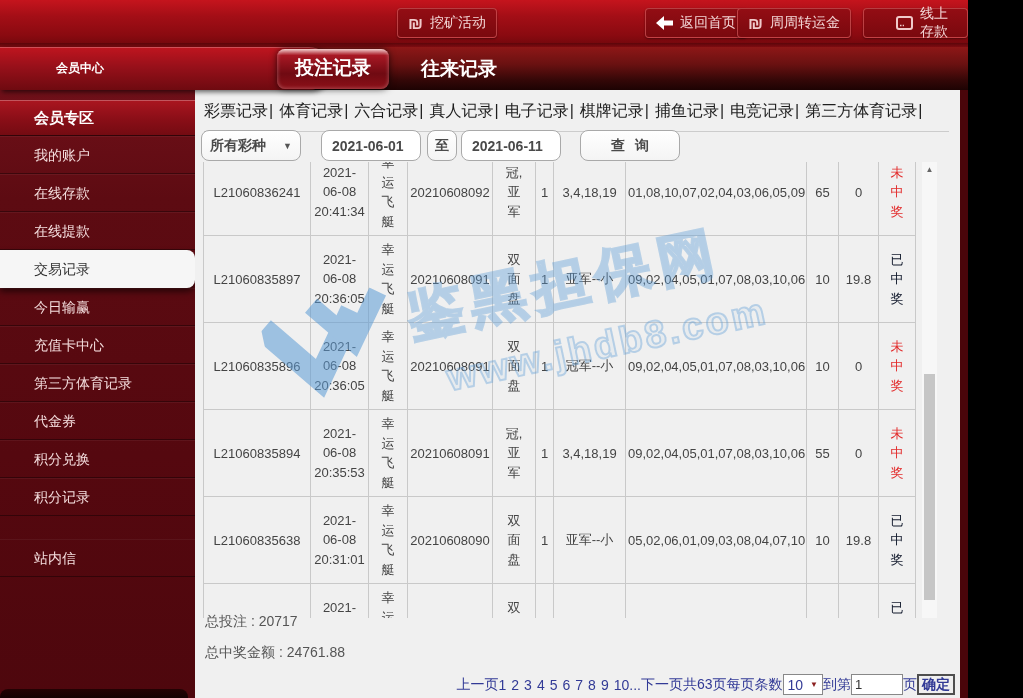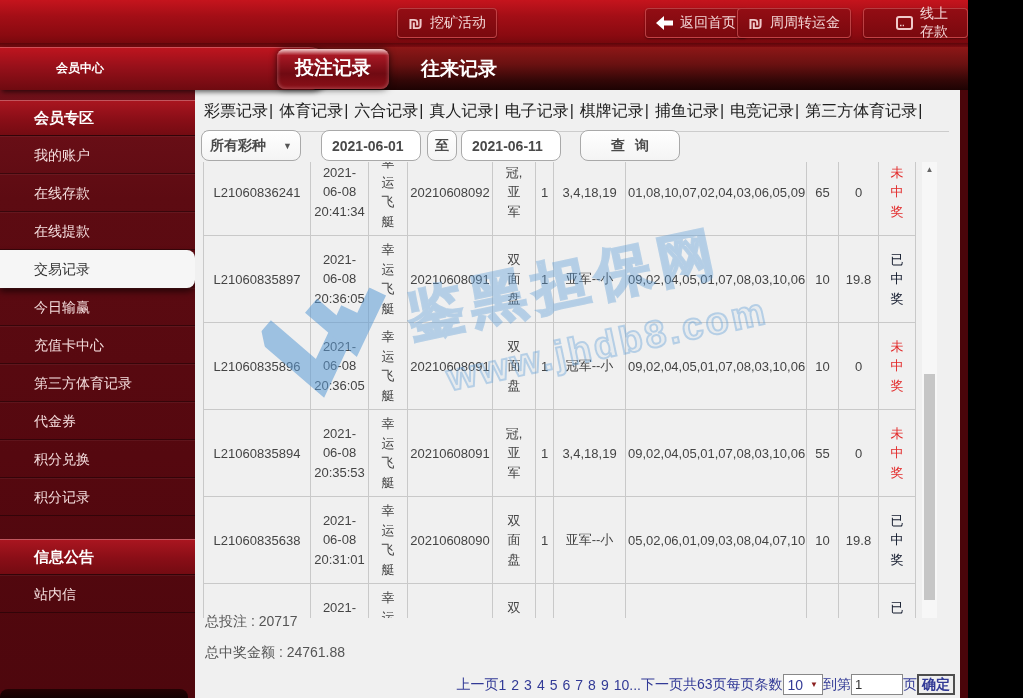--- a/index.html
+++ b/index.html
@@ -157,21 +157,20 @@
       <div class="side-item">在线存款</div>
       <div class="side-item">在线提款</div>
       <div class="side-item active">交易记录</div>
       <div class="side-item">今日输赢</div>
       <div class="side-item">充值卡中心</div>
       <div class="side-item">第三方体育记录</div>
       <div class="side-item">代金券</div>
       <div class="side-item">积分兑换</div>
       <div class="side-item">积分记录</div>
       <div class="side-gap"></div>
-      <div class="side-header">信息公告</div>
       <div class="side-item">站内信</div>
     </div>
 
   <div class="right-strip"></div>
 
   <div class="content">
 
     <div class="filter-row"><span class="flink">彩票记录</span><span class="fsep">|</span><span class="flink">体育记录</span><span class="fsep">|</span><span class="flink">六合记录</span><span class="fsep">|</span><span class="flink">真人记录</span><span class="fsep">|</span><span class="flink">电子记录</span><span class="fsep">|</span><span class="flink">棋牌记录</span><span class="fsep">|</span><span class="flink">捕鱼记录</span><span class="fsep">|</span><span class="flink">电竞记录</span><span class="fsep">|</span><span class="flink">第三方体育记录</span><span class="fsep">|</span></div>
 
     <div class="query-form">

